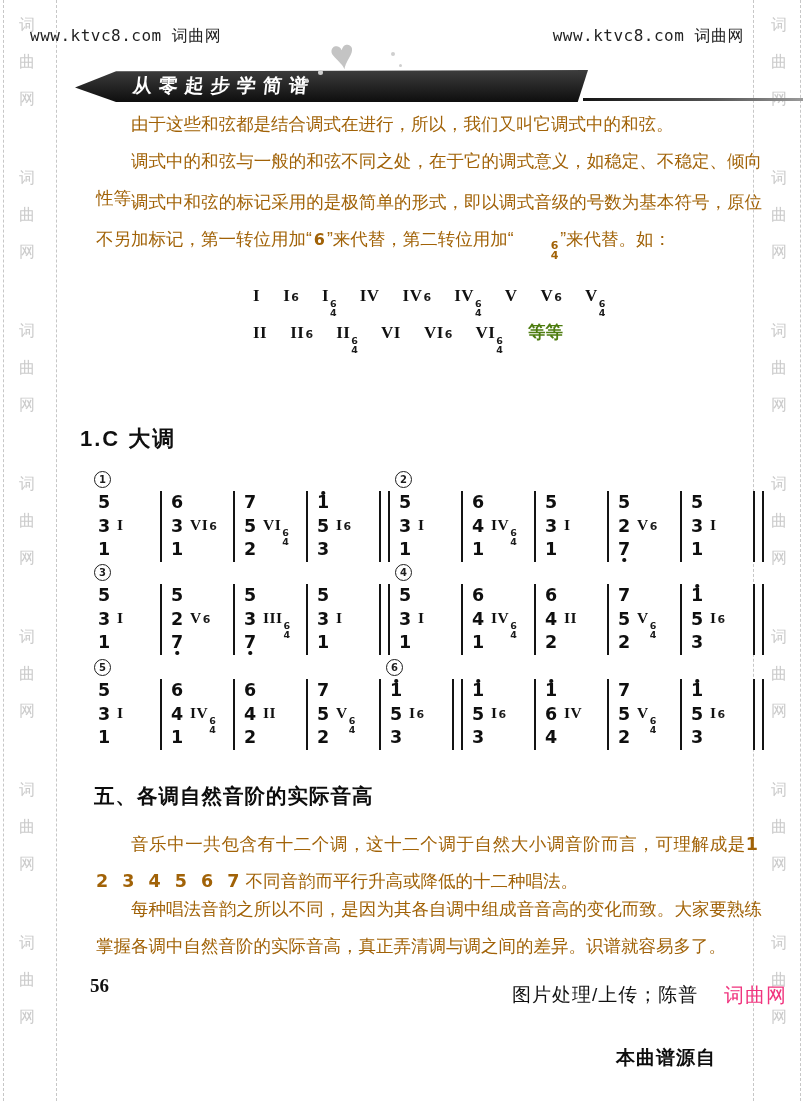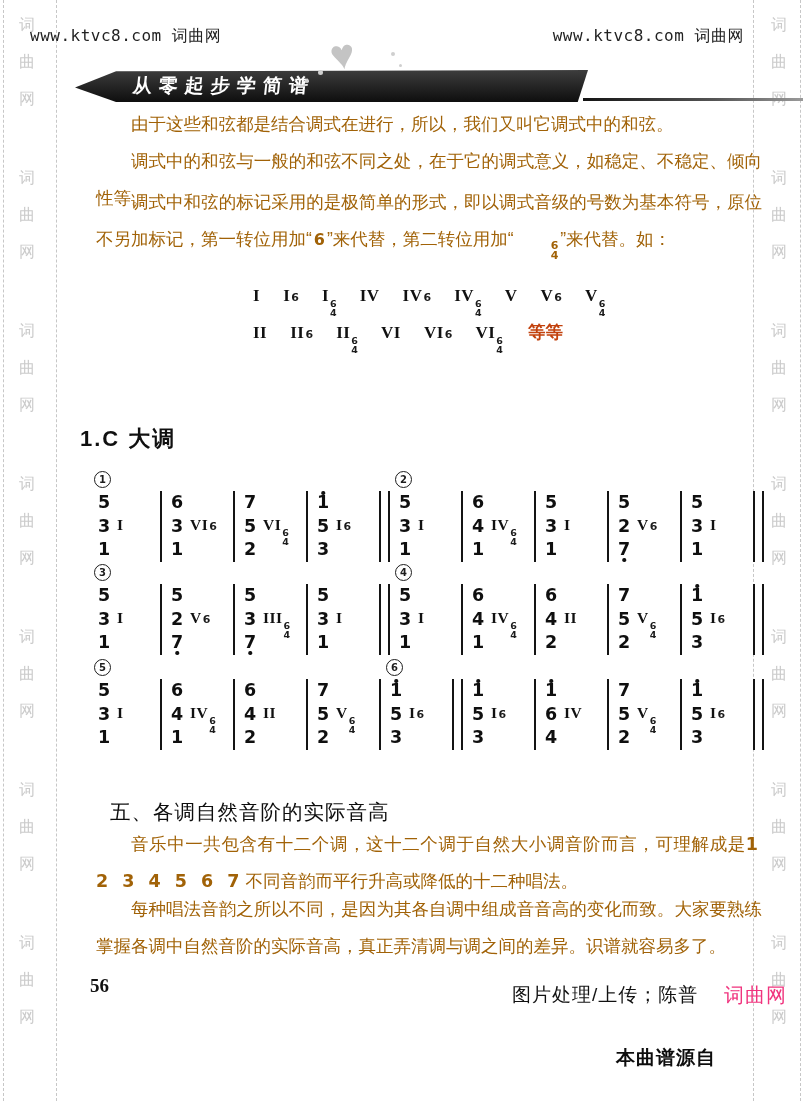--- a/index.html
+++ b/index.html
@@ -31,31 +31,31 @@
 
   
   .para{position:absolute;left:96px;width:666px;margin:0;font-size:17.5px;line-height:37px;
         text-align:justify;text-indent:2em;color:#a16207;}
   .figb{font-family:"DejaVu Sans",sans-serif;font-weight:bold;font-size:16px;padding:0 2px;}
   .fracv{display:inline-flex;flex-direction:column;font-weight:bold;font-size:11px;
          line-height:10px;vertical-align:-4px;padding:0 2px;font-family:"DejaVu Sans",sans-serif;}
   .digits{font-weight:bold;letter-spacing:4px;font-family:"DejaVu Sans",sans-serif;padding-right:2px;}
   .h-cmajor{position:absolute;left:80px;top:424px;margin:0;font-size:22px;font-weight:bold;
          letter-spacing:2px;color:#101010;}
-  .h-section{position:absolute;left:94px;top:782px;margin:16px;font-size:20.5px;font-weight:normal;
+  .h-section{position:absolute;left:94px;top:782px;margin:0;font-size:20.5px;font-weight:bold;
          letter-spacing:1px;color:#0d0d0d;}
 
   
   .sym-line{position:absolute;left:253px;display:flex;gap:23px;align-items:baseline;}
   .rml{display:inline-flex;align-items:baseline;white-space:nowrap;}
   .rm{font-family:"Liberation Serif","DejaVu Serif",serif;font-weight:600;font-size:17px;color:#111;letter-spacing:0.5px;}
   .fig6{font-size:11px;font-weight:bold;vertical-align:-4px;margin-left:1px;font-family:"DejaVu Sans",sans-serif;}
   .fig64{display:inline-flex;flex-direction:column;font-size:9.5px;line-height:8.5px;font-weight:bold;
          transform:translateY(6px);margin-left:1px;font-family:"DejaVu Sans",sans-serif;}
-  .sym-suffix{font-weight:bold;font-size:17.5px;margin-left:2px;color:#c2410c;}
+  .sym-suffix{font-weight:bold;font-size:17.5px;margin-left:2px;color:#4d7c0f;}
 
   
   .prog-row{position:absolute;left:96px;display:flex;align-items:flex-start;padding-top:21px;}
   .pmark{position:relative;width:0;height:0;}
   .pmark .circ{position:absolute;top:-20px;left:-2px;width:15px;height:15px;border:1.2px solid #1d1d1d;
          border-radius:50%;font-size:10px;line-height:15px;text-align:center;font-weight:bold;color:#1d1d1d;
          font-family:"DejaVu Sans",sans-serif;}
   .bar{width:2px;height:71px;background:#141414;margin:0 7px;flex:none;}
   .bar.double{width:7px;background:transparent;border-left:2.5px solid #141414;border-right:2.5px solid #141414;}
   .chord-cell{position:relative;width:57px;height:71px;flex:none;}

